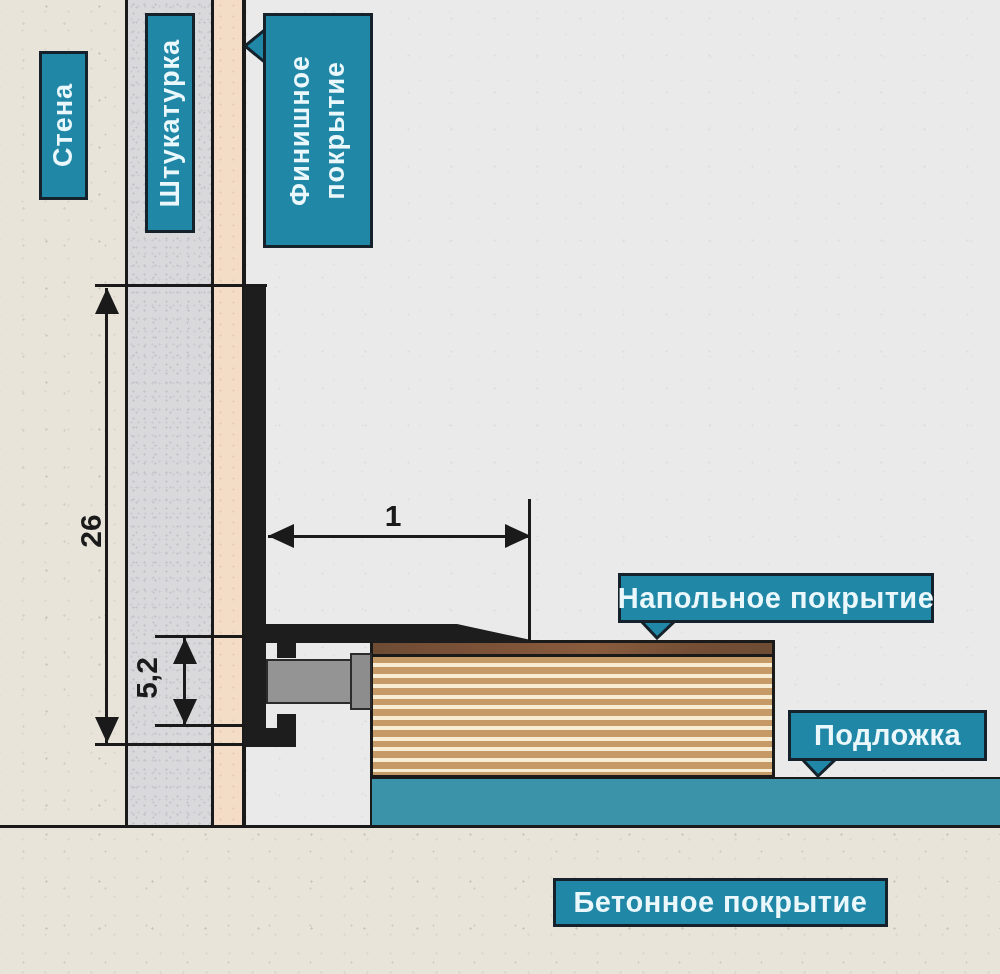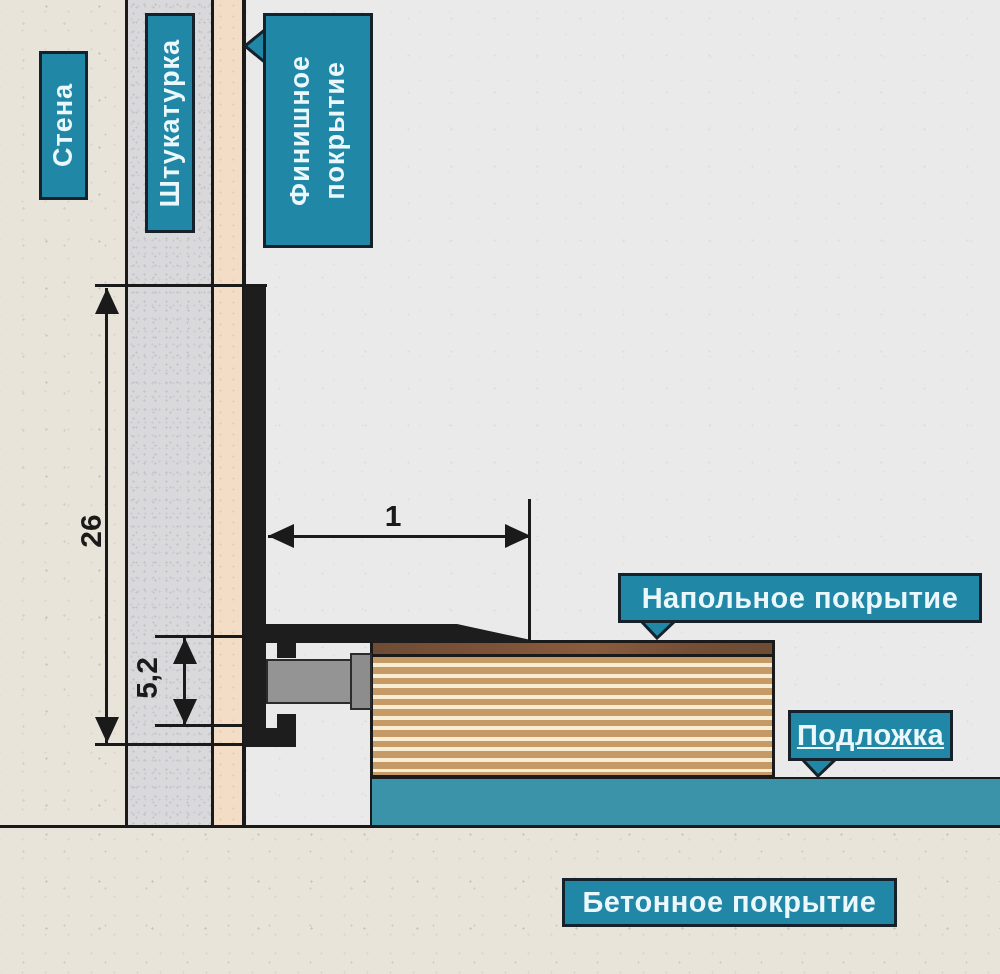--- a/index.html
+++ b/index.html
@@ -168,28 +168,28 @@
     <polygon points="22,0 0,18 22,36" fill="#2187a7" stroke="#15222b" stroke-width="3"></polygon>
   </svg>
   <div class="abs callout" style="left:263px;top:13px;width:110px;height:235px;gap:4px;">
     <span class="vtext vlabel">Финишное</span>
     <span class="vtext vlabel">покрытие</span>
   </div>
 
   <svg class="abs" style="left:638px;top:620px;" width="40" height="20">
     <polygon points="2,0 38,0 19,18" fill="#2187a7" stroke="#15222b" stroke-width="3"></polygon>
   </svg>
-  <div class="abs callout" style="left:618px;top:573px;width:364px;height:50px;">
+  <div class="abs callout" style="left:618px;top:573px;width:316px;height:50px;">
     <span class="hlabel">Напольное покрытие</span>
   </div>
 
   <svg class="abs" style="left:799px;top:758px;" width="40" height="20">
     <polygon points="2,0 38,0 19,18" fill="#2187a7" stroke="#15222b" stroke-width="3"></polygon>
   </svg>
-  <div class="abs callout" style="left:788px;top:710px;width:165px;height:51px;text-decoration:underline;">
+  <div class="abs callout" style="left:788px;top:710px;width:199px;height:51px;">
     <span class="hlabel">Подложка</span>
   </div>
 
-  <div class="abs callout" style="left:553px;top:878px;width:335px;height:49px;margin-left:9px;">
+  <div class="abs callout" style="left:553px;top:878px;width:335px;height:49px;">
     <span class="hlabel">Бетонное покрытие</span>
   </div>
 
 </div>
 
 </body></html>

